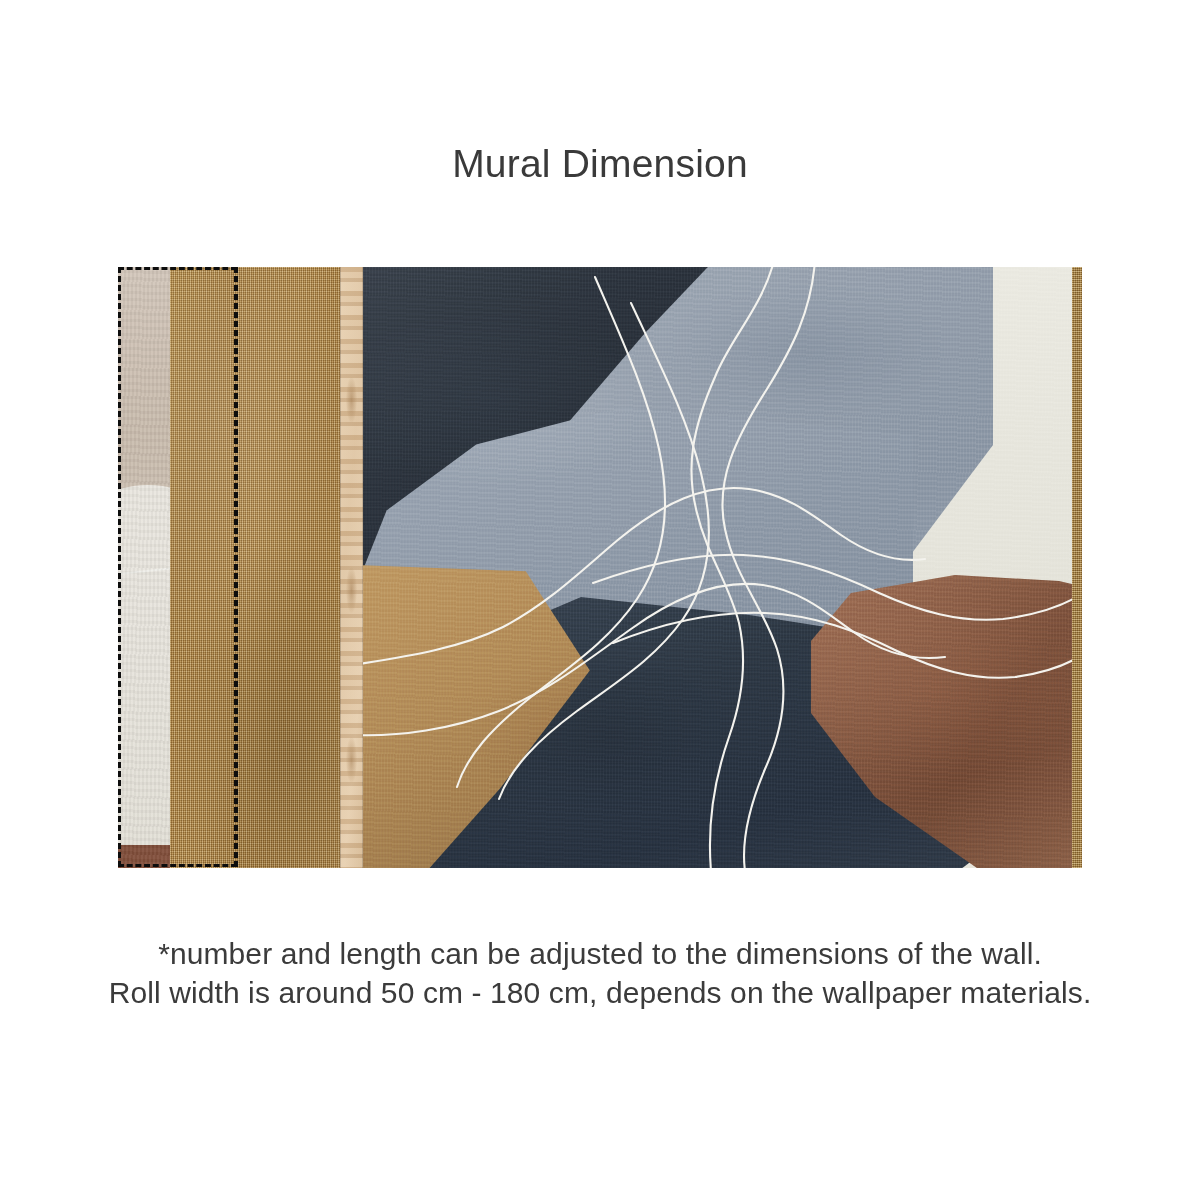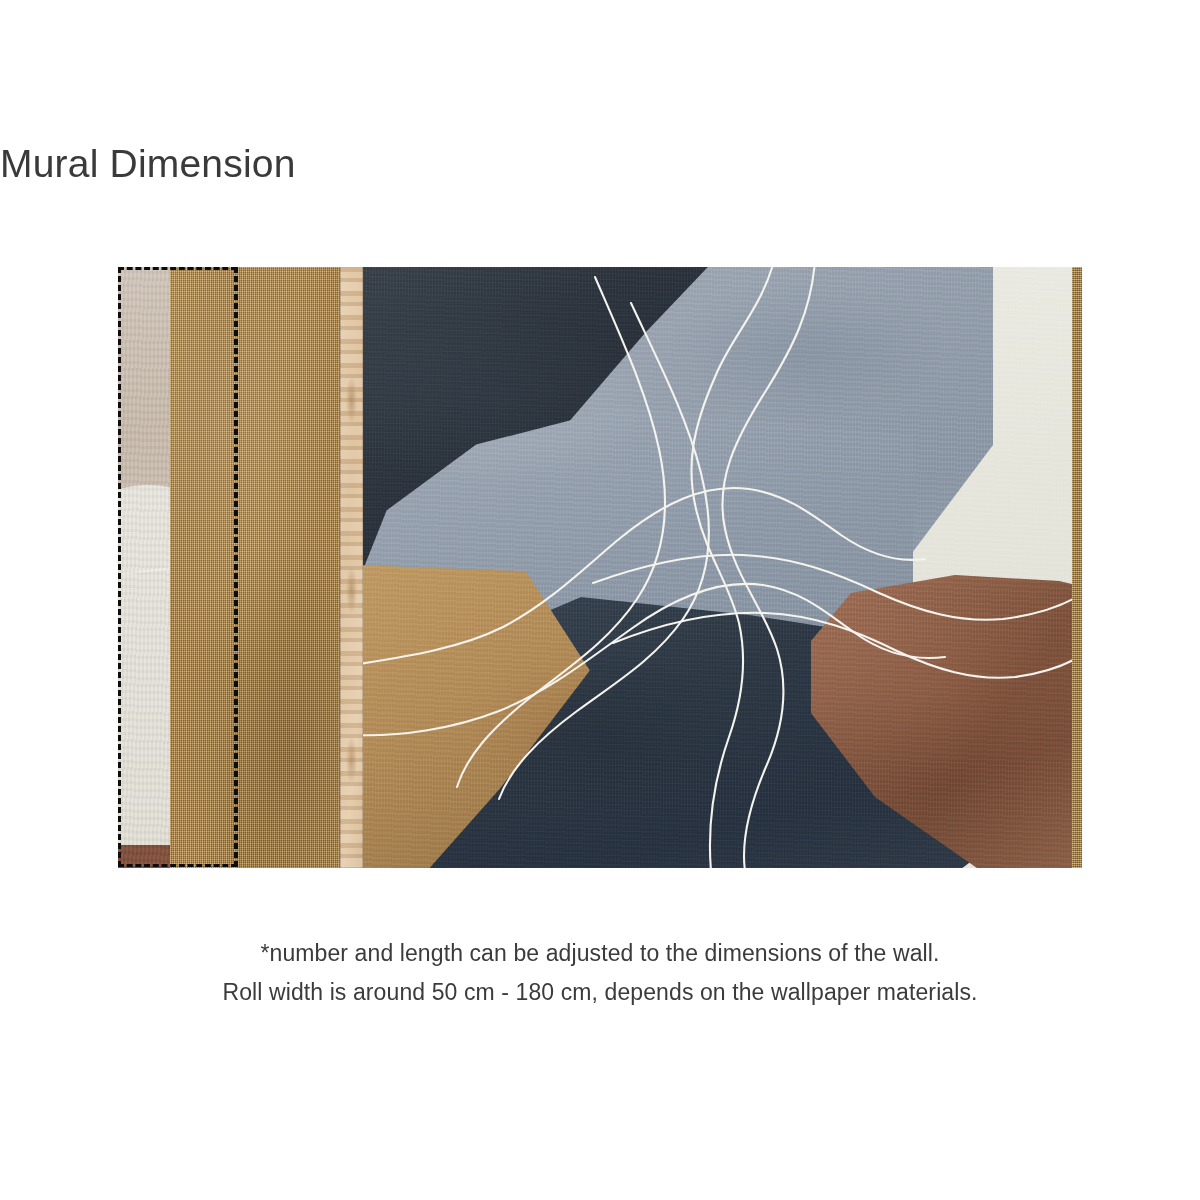--- a/index.html
+++ b/index.html
@@ -14,21 +14,21 @@
     position:relative;
     width:1200px; height:1200px;
     background:#ffffff;
   }
 
   
   .page-title{
     position:absolute;
     left:0; top:142px;
     width:1200px;
-    text-align:left;
+    text-align:center;
     font-size:39px;
     font-weight:400;
     letter-spacing:0.2px;
     color:#3a3a3a;
     line-height:1.15;
   }
 
   
   .mural{
     position:absolute;
@@ -285,21 +285,21 @@
     width:0; height:600px;
     border-left:3px dashed #0d0d0d;
   }
 
   
   .caption{
     position:absolute;
     left:0; top:934px;
     width:1200px;
     text-align:center;
-    font-size:23px;
+    font-size:30px;
     font-weight:400;
     line-height:39px;
     color:#3b3b3b;
     letter-spacing:0.1px;
   }
   .caption span{ display:block; }
 </style>
 </head>
 <body>
 

